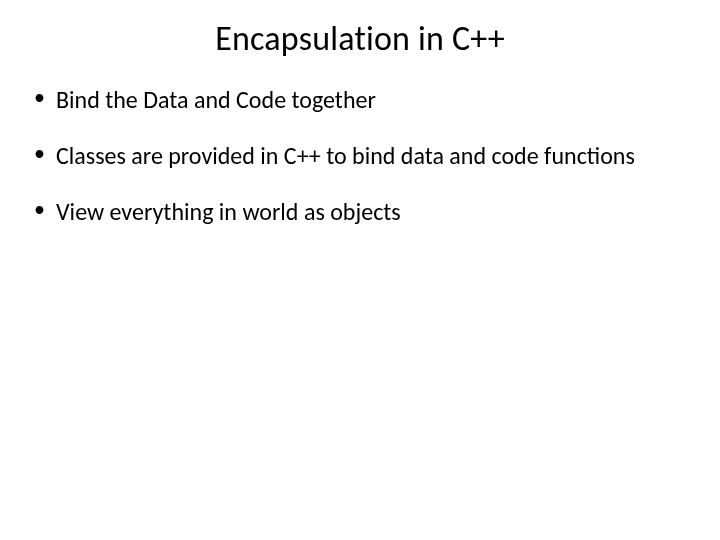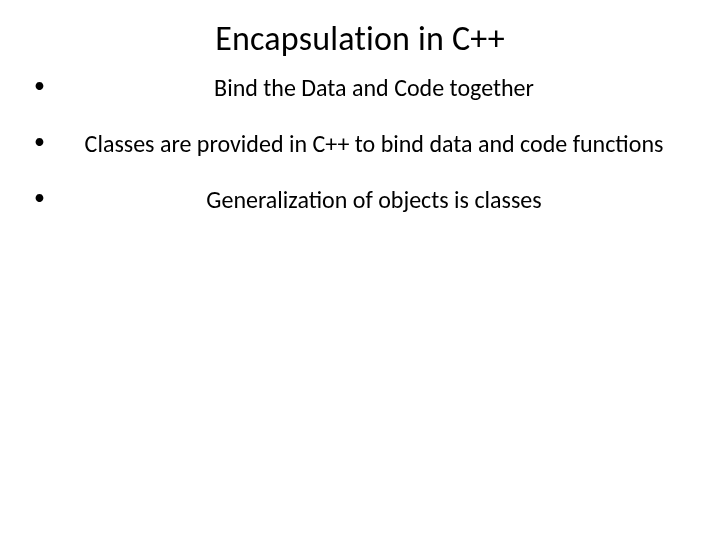--- a/index.html
+++ b/index.html
@@ -13,27 +13,26 @@
       background: #ffffff;
       font-family: Calibri, 'Segoe UI', Arial, sans-serif;
       color: #000000;
       padding: 18px 28px 20px 28px;
       overflow: hidden;
     }
     .title {
       text-align: center;
       font-size: 34px;
       font-weight: 400;
-      margin-bottom: 8px;
+      margin-bottom: 20px;
       letter-spacing: 0.2px;
     }
     ul.bullets {
       list-style: none;
       padding-left: 0;
-      text-align: center;
     }
     ul.bullets li {
       position: relative;
       padding-left: 28px;
       font-size: 24px;
       line-height: 1.75;
       margin-bottom: 14px;
       font-weight: 400;
     }
     ul.bullets li::before {
@@ -46,14 +45,14 @@
     }
   </style>
 </head>
 <body>
 
 <h1 class="title">Encapsulation in C++</h1>
 
 <ul class="bullets">
   <li>Bind the Data and Code together</li>
   <li>Classes are provided in C++ to bind data and code functions</li>
-  <li>Generalization of objects is classes</li>
+  <li>View everything in world as objects</li>
 </ul>
 
 </body></html>

